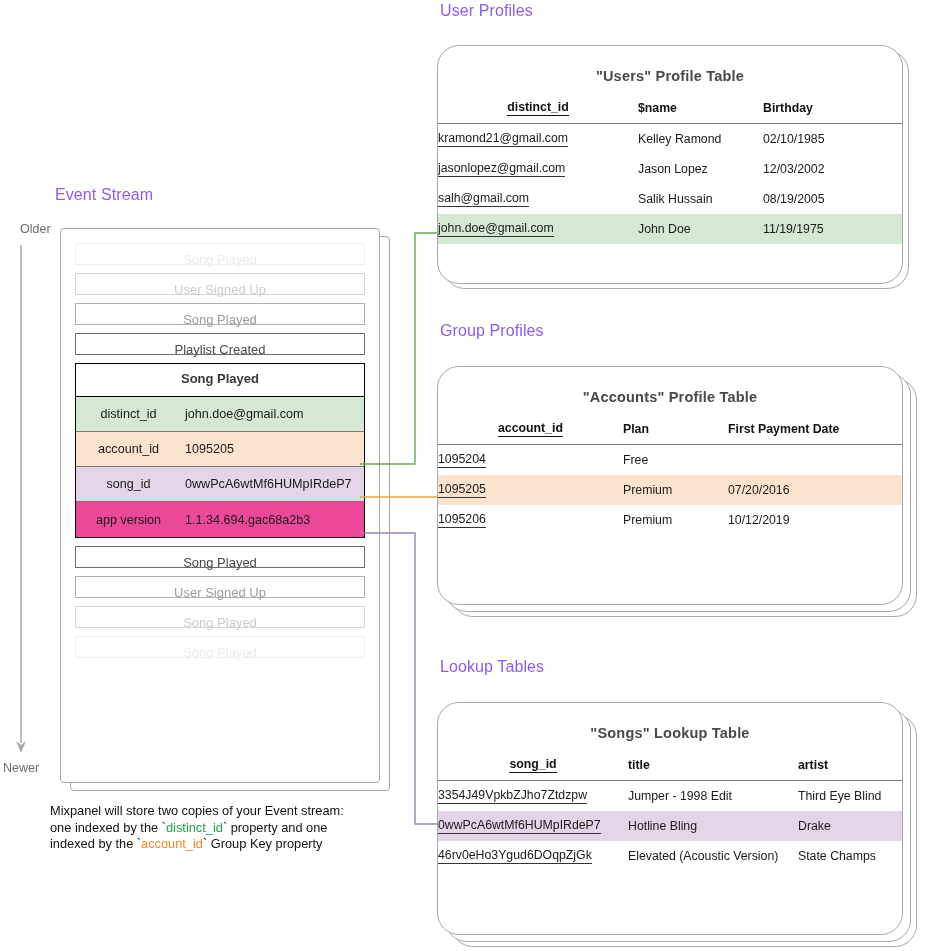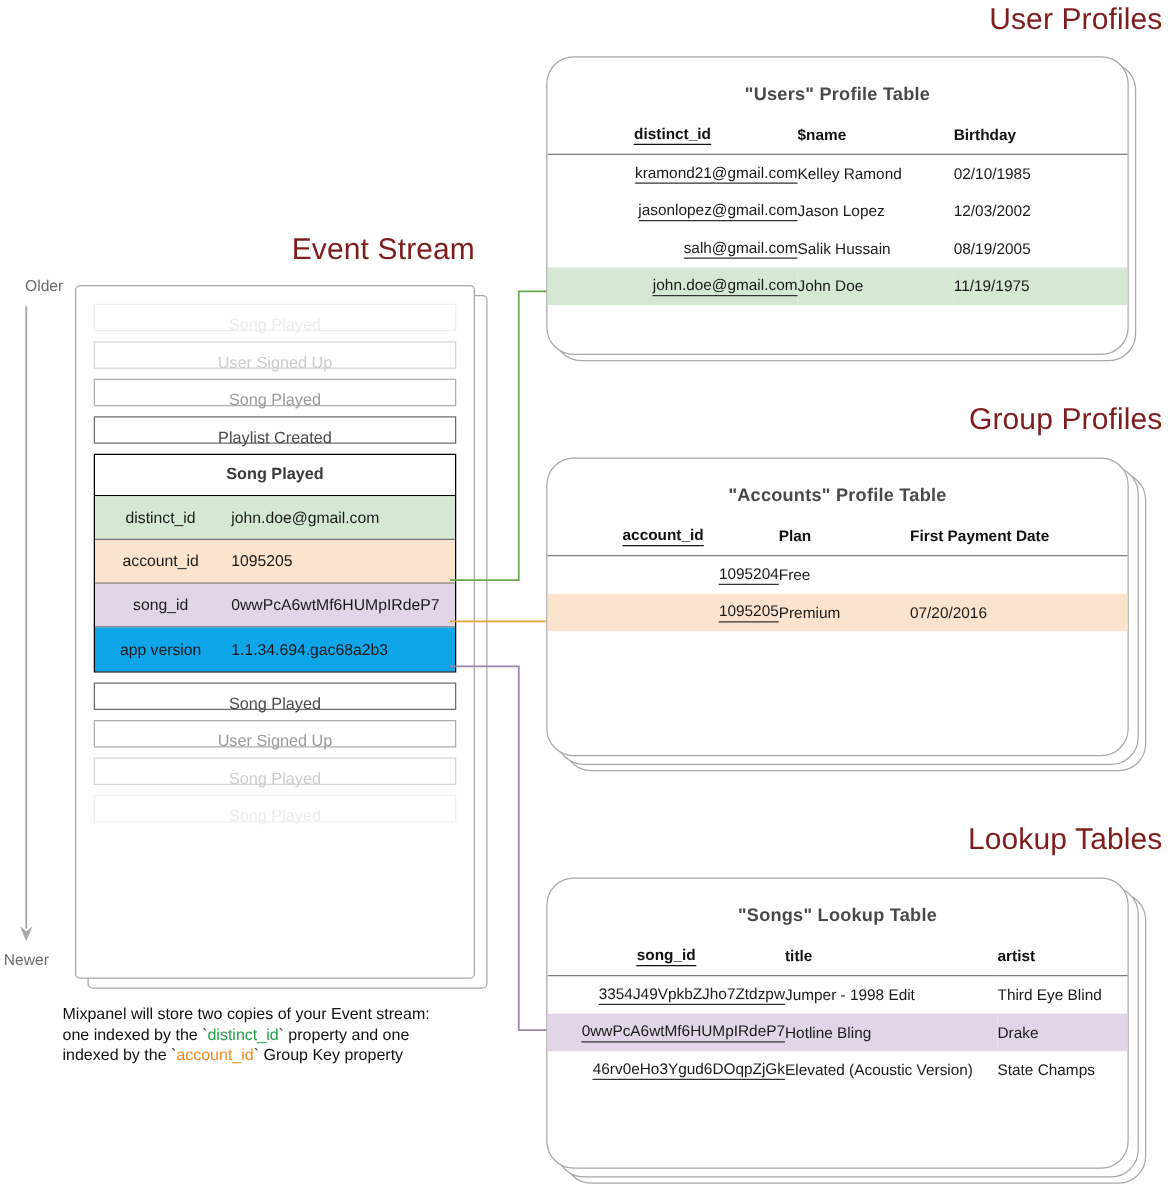--- a/index.html
+++ b/index.html
@@ -5,21 +5,21 @@
   html,body{margin:0;padding:0;background:#ffffff;}
   body{
     width:941px;height:951px;position:relative;overflow:hidden;
     font-family:"Liberation Sans","DejaVu Sans",sans-serif;
     color:#1a1a1a;
   }
   .abs{position:absolute;}
 
   
   .section-title{
-    font-size:24px;font-weight:400;color:#7f1d1d;text-align:right;
+    font-size:16px;font-weight:400;color:#8b5cf6;text-align:left;
     letter-spacing:.1px;white-space:nowrap;
   }
 
   
   .card-wrap{position:absolute;}
   .card-layer{
     position:absolute;border:1.6px solid #a8a8a8;border-radius:22px;
     background:#ffffff;box-sizing:border-box;
   }
   .card-front{
@@ -39,21 +39,21 @@
     text-align:left;
   }
   table.dt th.c0{text-align:center;}
   table.dt th span.u{
     border-bottom:1.6px solid #111;padding-bottom:1px;display:inline-block;
   }
   table.dt tr.hdr{border-bottom:1.4px solid #7d7d7d;}
   table.dt td{
     font-size:12.3px;color:#1a1a1a;height:30px;padding:0;vertical-align:middle;
   }
-  table.dt td.c0{text-align:right;}
+  table.dt td.c0{text-align:left;}
   table.dt td.c0 span.u{
     border-bottom:1.1px solid #333;padding-bottom:1px;display:inline-block;
   }
   tr.hl-green td{background:#d5e8d4;}
   tr.hl-orange td{background:#fce3cd;}
   tr.hl-purple td{background:#e1d5e7;}
 
   
   .ev-box{
     box-sizing:border-box;border:1.3px solid #6e6e6e;background:#fff;
@@ -73,21 +73,21 @@
   .ev-row{
     height:35px;display:flex;align-items:center;font-size:12.6px;color:#1a1a1a;
     border-bottom:1px solid #777;box-sizing:border-box;
   }
   .ev-row:last-child{border-bottom:none;}
   .ev-row .k{width:105px;text-align:center;flex:0 0 105px;}
   .ev-row .v{flex:1;padding-left:4px;}
   .r-green{background:#d5e8d4;}
   .r-orange{background:#fce3cd;}
   .r-purple{background:#e1d5e7;}
-  .r-plain{background:#0ea5e9;}
+  .r-plain{background:#ec4899;}
 
   
   .axis-lbl{font-size:12.5px;color:#6b6b6b;}
 
   
   .caption{
     font-size:12.8px;line-height:16.5px;color:#111;text-align:left;
     width:340px;
   }
   .cd-green{color:#22a04a;}
@@ -242,20 +242,25 @@
       <tr>
         <td class="c0"><span class="u">1095204</span></td>
         <td>Free</td>
         <td></td>
       </tr>
       <tr class="hl-orange">
         <td class="c0"><span class="u">1095205</span></td>
         <td>Premium</td>
         <td>07/20/2016</td>
       </tr>
+      <tr>
+        <td class="c0"><span class="u">1095206</span></td>
+        <td>Premium</td>
+        <td>10/12/2019</td>
+      </tr>
     </tbody>
       </table>
   </div>
 </div>
 
 <div class="card-wrap" style="left:437px;top:702px;width:466px;height:233px;">
   <div class="card-layer" style="left:14px;top:12px;width:466px;height:233px;"></div>
   <div class="card-layer" style="left:8px;top:7px;width:466px;height:233px;"></div>
   <div class="card-front" style="width:466px;height:233px;">
     <div class="tbl-title">"Songs" Lookup Table</div>

